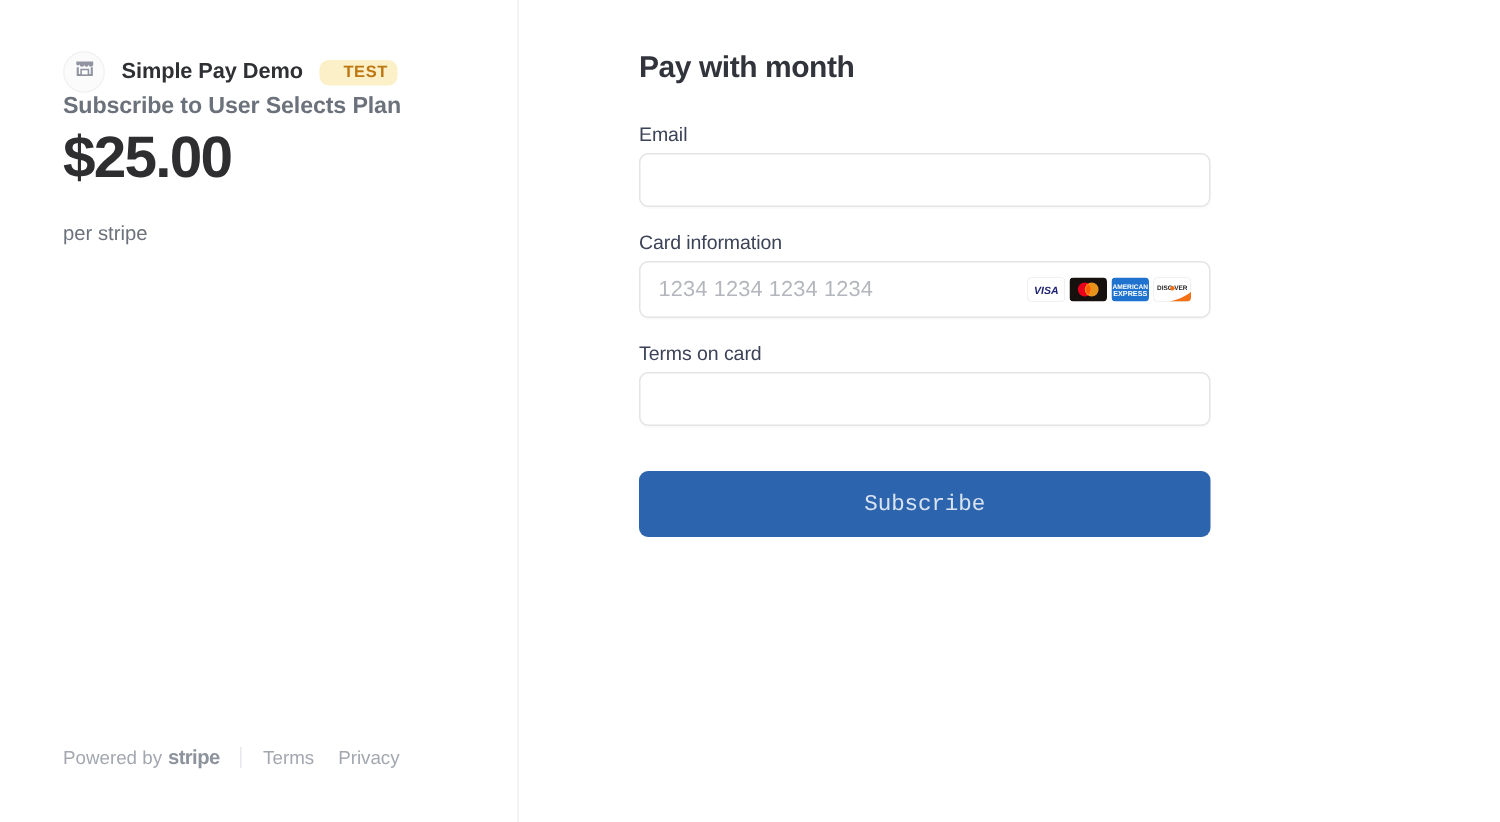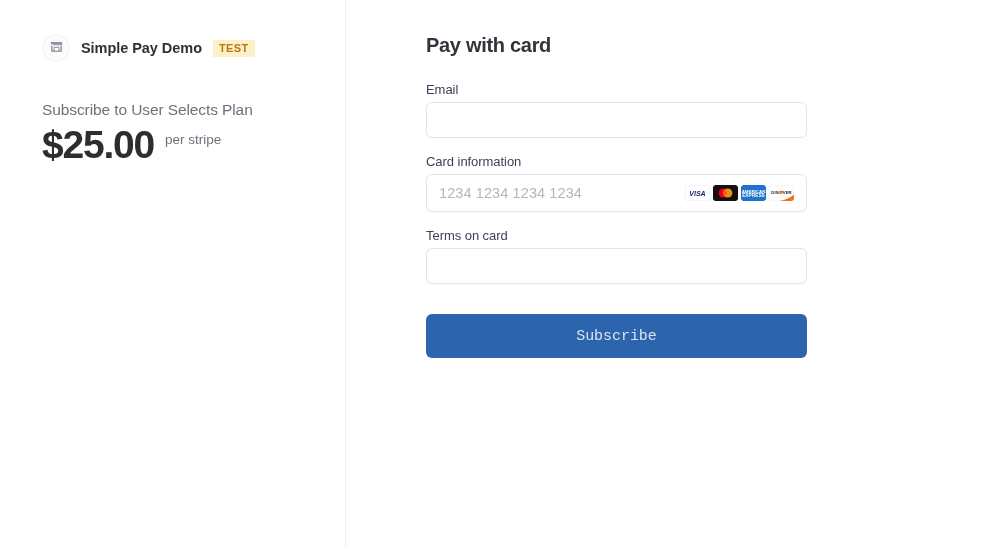--- a/index.html
+++ b/index.html
@@ -54,36 +54,37 @@
     font-weight: bold;
     color: #2f3034;
     letter-spacing: -0.05px;
   }
   .test-badge {
     font-size: 11px;
     font-weight: bold;
     letter-spacing: 0.4px;
     color: #bd7712;
     background: #fcf0c8;
-    border-radius: 0;
-    padding: 3px 6px 3px 6px;
+    border-radius: 6px;
+    padding: 3px 6px 3px 16px;
     line-height: 1;
   }
 
   .plan-line {
-    margin-top: 39px;
     font-size: 15.5px;
     color: #6c727c;
     letter-spacing: -0.1px;
+    font-weight: bold;
   }
   .price-row {
     margin-top: 4px;
     display: flex;
     align-items: flex-start;
     gap: 11px;
+    flex-direction: column;
   }
   .price-amount {
     font-size: 39px;
     font-weight: bold;
     color: #2e2e31;
     letter-spacing: -1.2px;
     line-height: 1.12;
   }
   .price-interval {
     font-size: 13.5px;
@@ -274,25 +275,36 @@
       <span class="test-badge">TEST</span>
     </div>
 
     <div class="plan-line">Subscribe to User Selects Plan</div>
 
     <div class="price-row">
       <div class="price-amount">$25.00</div>
       <div class="price-interval">per stripe</div>
     </div>
 
+    <div class="summary-footer">
+      <div class="powered-by">
+        <span>Powered by</span>
+        <span class="stripe-word">stripe</span>
+      </div>
+      <div class="footer-divider"></div>
+      <div class="footer-links">
+        <a class="footer-link" href="#">Terms</a>
+        <a class="footer-link" href="#">Privacy</a>
+      </div>
+    </div>
   </div>
 
   <div class="payment-panel">
 
-    <h1 class="pay-title">Pay with card</h1>
+    <h1 class="pay-title">Pay with month</h1>
 
     <div class="field-group">
       <label class="field-label">Email</label>
       <div class="input-box">
         <span></span>
       </div>
     </div>
 
     <div class="field-group">
       <label class="field-label">Card information</label>

